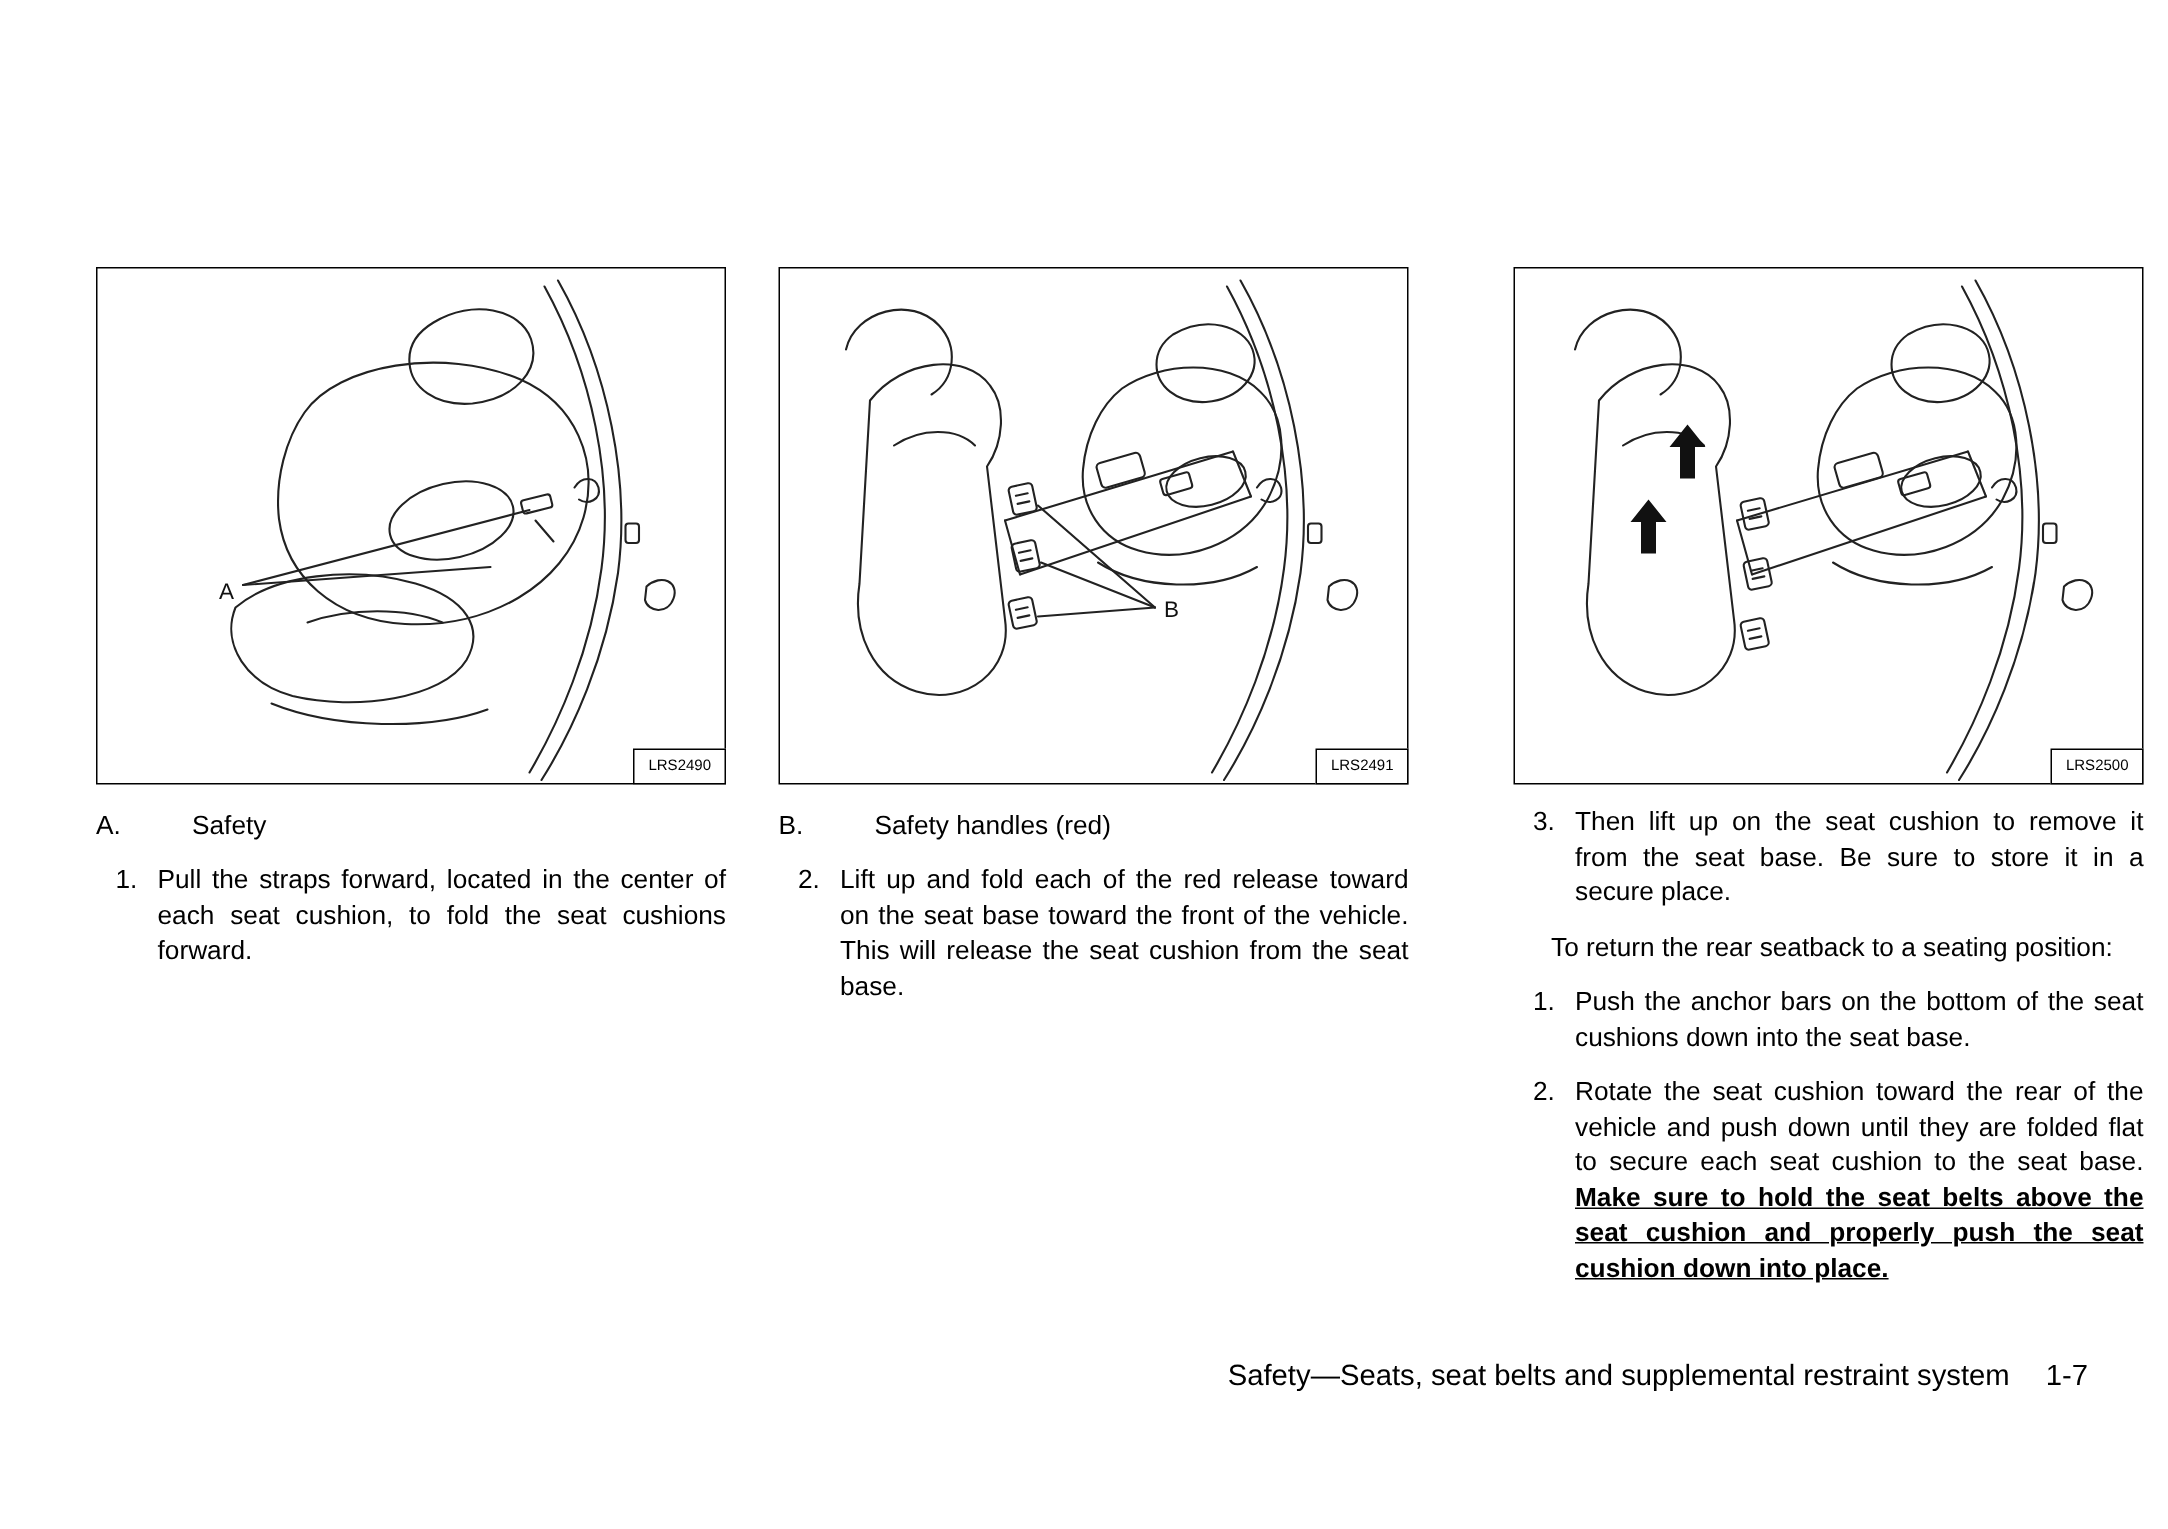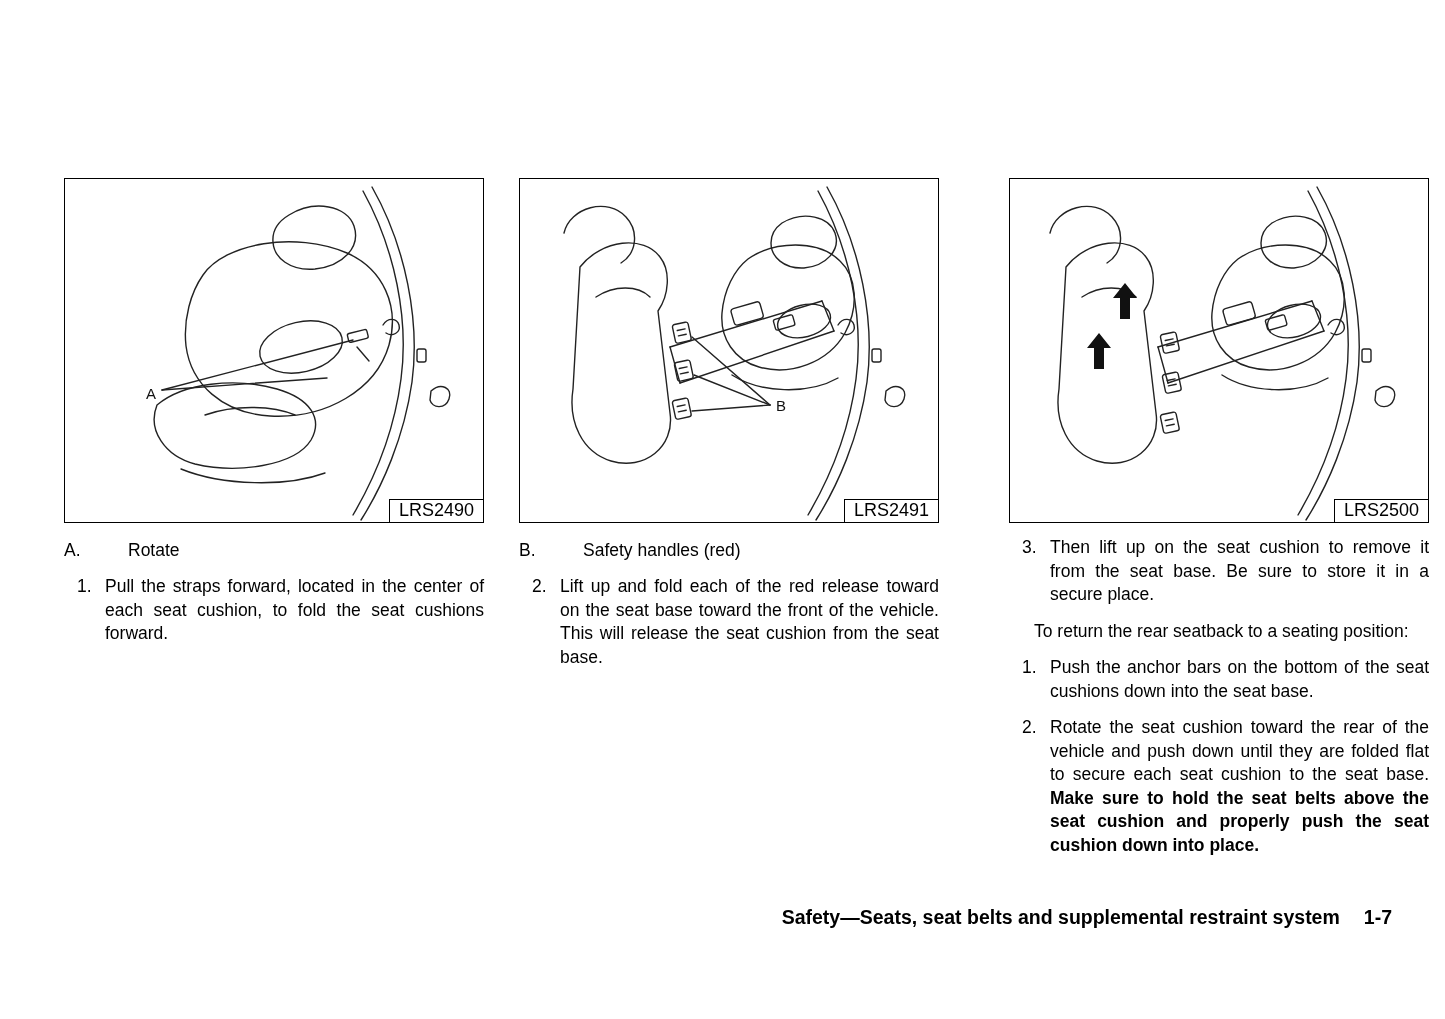--- a/index.html
+++ b/index.html
@@ -38,21 +38,21 @@
     width: 100%;
     height: 100%;
   }
   .fig-label {
     position: absolute;
     right: -1px;
     bottom: -1px;
     border: 1px solid #000;
     background: #fff;
     padding: 2px 9px 3px 9px;
-    font-size: 18px;
+    font-size: 10px;
     line-height: 17px;
   }
 
   .callout-row {
     display: flex;
     margin-top: 16px;
     font-size: 17.5px;
     line-height: 23px;
   }
   .callout-letter { flex: 0 0 64px; }
@@ -72,29 +72,29 @@
     flex: 1;
     margin: 0;
     text-align: justify;
   }
   .intro {
     margin-top: 13px;
     font-size: 17.5px;
     line-height: 23.5px;
     margin-left: 25px;
   }
-  .b { font-weight: bold; }
+  .b { font-weight: bold; text-decoration: underline; }
 
   .footer {
     position: absolute;
     left: 64px;
     right: 53px;
     top: 905px;
     text-align: right;
-    font-weight: bold;
+    font-weight: normal;
     font-size: 19.5px;
     line-height: 24px;
   }
   .footer .pg { margin-left: 24px; }
 
   svg text {
     font-family: "Liberation Sans", sans-serif;
   }
   .art {
     fill: none;
@@ -135,21 +135,21 @@
             <path d="M292,168 L304,182"></path>
           </g>
         </g>
         <text x="91" y="220" text-anchor="end" font-size="15" fill="#111">A</text>
       </svg>
       <div class="fig-label">LRS2490</div>
     </div>
 
     <div class="callout-row">
       <span class="callout-letter">A.</span>
-      <span class="callout-text">Rotate</span>
+      <span class="callout-text">Safety</span>
     </div>
 
     <div class="step">
       <span class="step-num">1.</span>
       <p class="step-text"><span>Pull the straps forward, located in the center of each seat cushion, to fold the seat cushions forward.</span><span class="b"></span></p>
     </div>
   </div>
 
   <div class="col" id="col2">
     <div class="figure">

